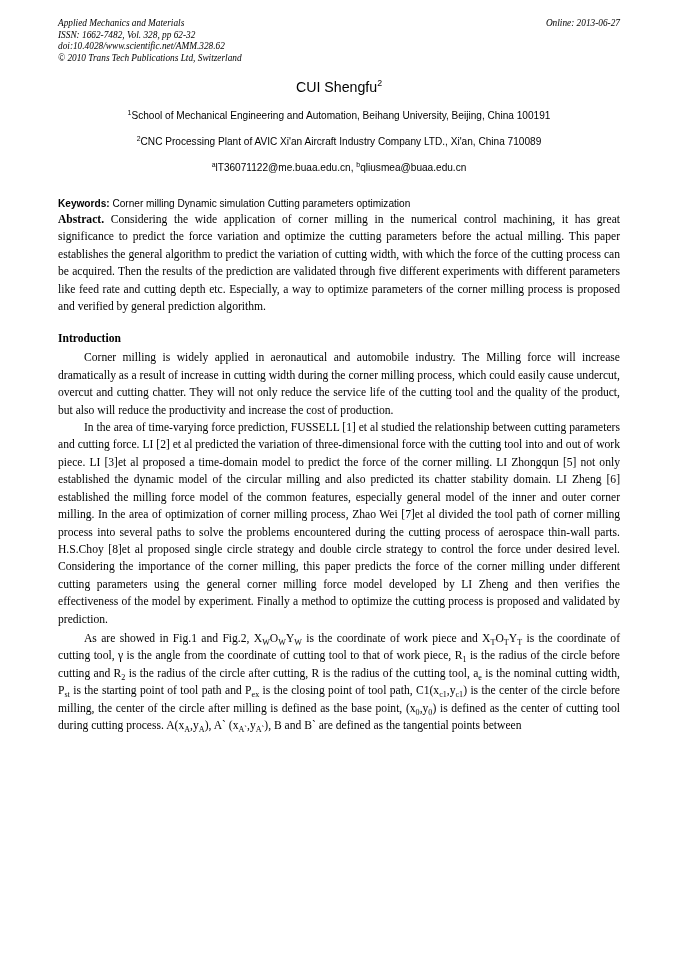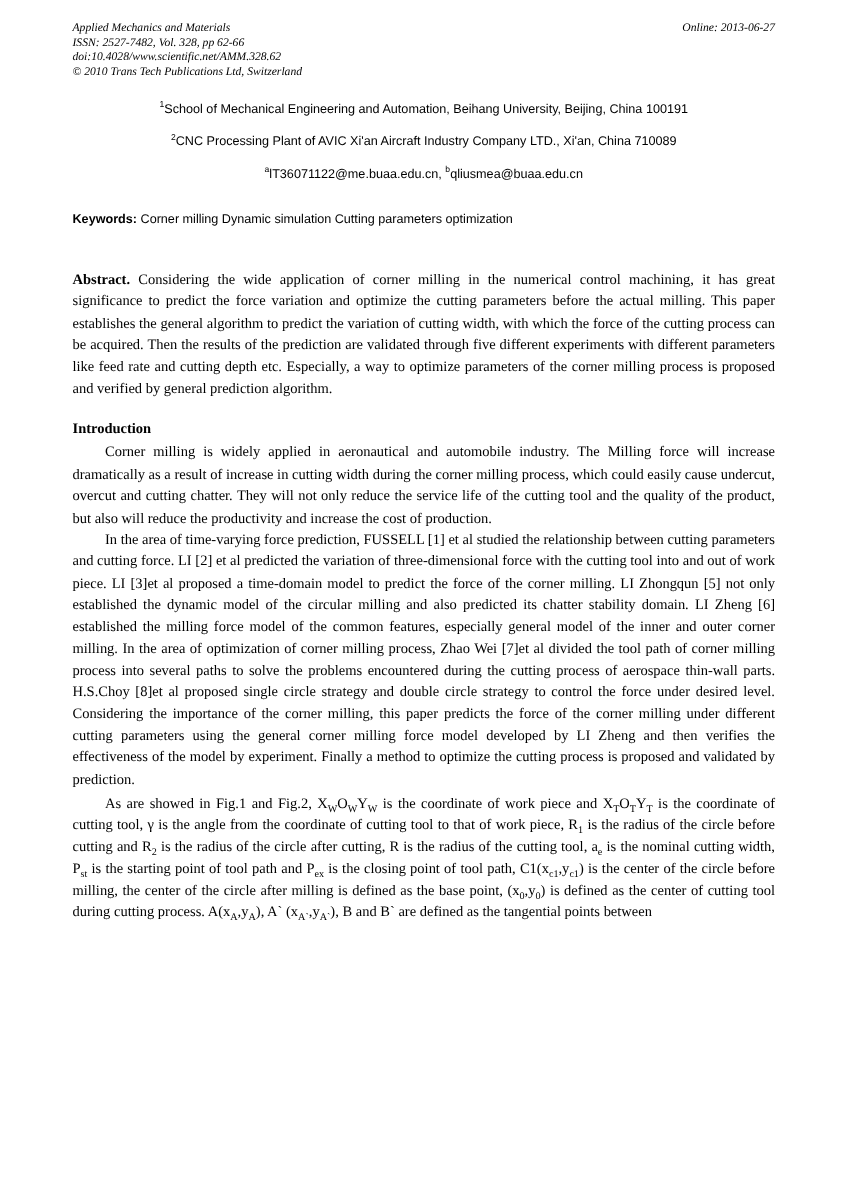--- a/index.html
+++ b/index.html
@@ -92,21 +92,21 @@
   .keywords {
     margin-top: 22px;
     font-family: "Liberation Sans", sans-serif;
     font-size: 10.1px;
     line-height: 14px;
   }
   .keywords .kw-label { font-weight: bold; text-align: center; }
 
   
   .abstract {
-    margin-top: 32px;
+    margin-top: 0;
     font-family: "Liberation Serif", serif;
     font-size: 11.6px;
     line-height: 17.4px;
     text-align: justify;
   }
   .abstract .ab-label { font-weight: bold; }
 
   
   .section-heading {
     margin-top: 15px;
@@ -131,29 +131,30 @@
   .tight { margin-top: 0; }
 </style>
 </head>
 <body>
 
 <div class="page">
 
   <div class="journal-header">
     <div class="left-block">
       <div>Applied Mechanics and Materials</div>
-      <div>ISSN: 2527-7482, Vol. 328, pp 62-66</div>
+      <div>ISSN: 1662-7482, Vol. 328, pp 62-32</div>
       <div>doi:10.4028/www.scientific.net/AMM.328.62</div>
       <div>© 2010 Trans Tech Publications Ltd, Switzerland</div>
     </div>
     <div class="online">Online: 2013-06-27</div>
   </div>
 
 
   <div class="authors">
+    <div><span>CUI Shengfu</span><sup>2</sup></div>
   </div>
 
   <div class="affiliations">
     <div class="affiliation"><sup>1</sup><span>School of Mechanical Engineering and Automation, Beihang University, Beijing, China 100191</span></div>
     <div class="affiliation"><sup>2</sup><span>CNC Processing Plant of AVIC Xi'an Aircraft Industry Company LTD., Xi'an, China 710089</span></div>
     <div class="emails"><sup>a</sup><span>lT36071122@me.buaa.edu.cn, </span><sup>b</sup><span>qliusmea@buaa.edu.cn</span></div>
   </div>
 
   <div class="keywords"><span class="kw-label">Keywords:</span><span> Corner milling Dynamic simulation Cutting parameters optimization</span></div>
 

